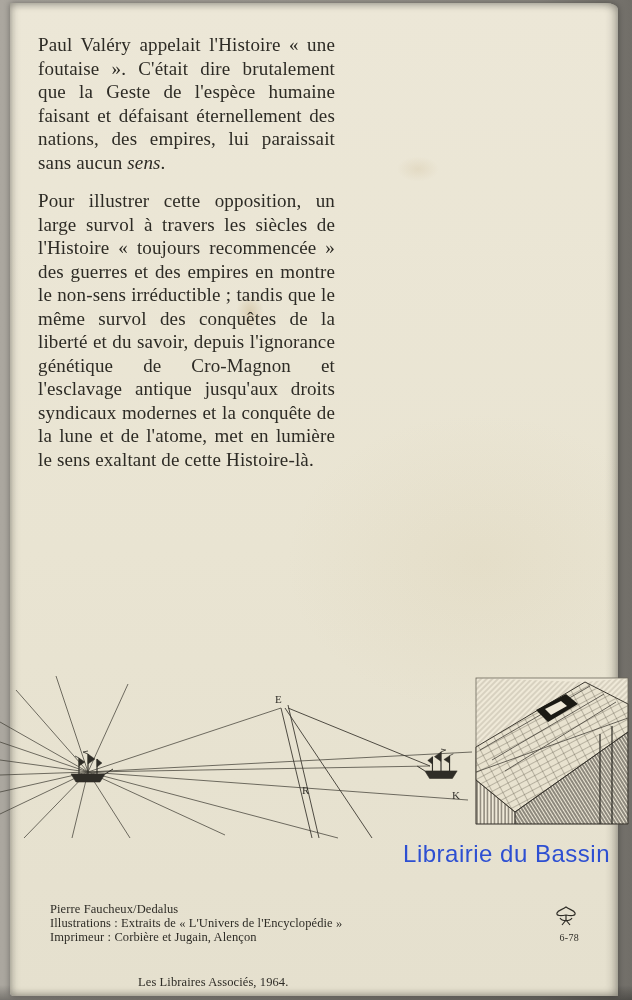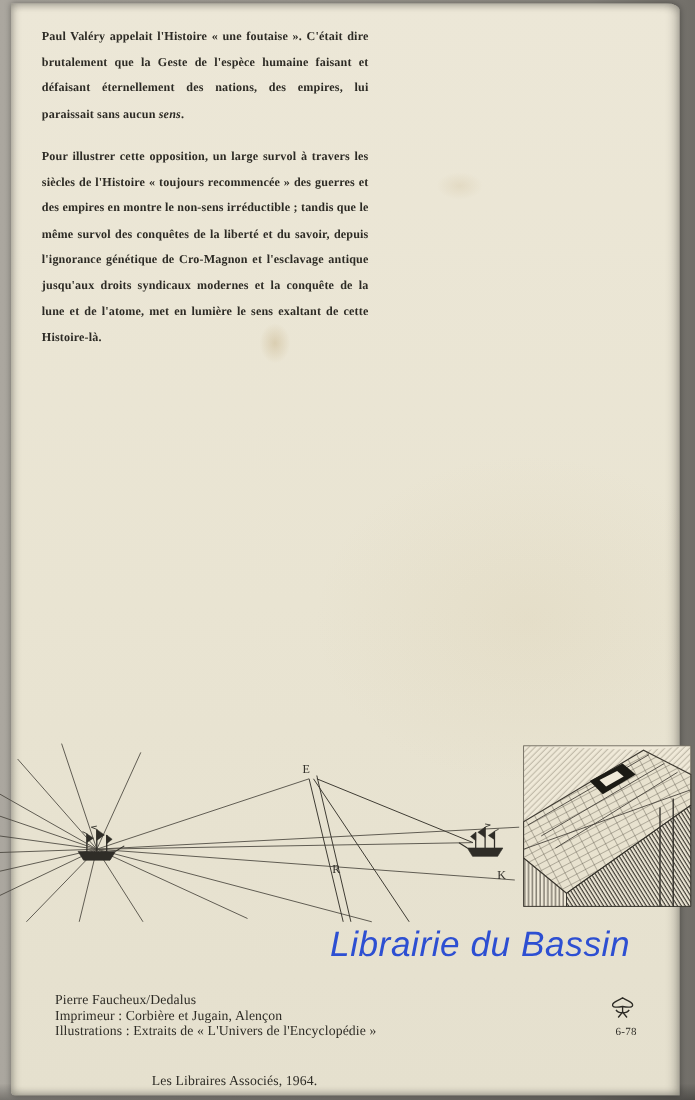--- a/index.html
+++ b/index.html
@@ -24,34 +24,34 @@
       inset 4px 0 7px rgba(0,0,0,0.14),
       inset -5px 0 9px rgba(0,0,0,0.20),
       inset 0 4px 6px rgba(0,0,0,0.10),
       inset 0 -4px 6px rgba(0,0,0,0.10),
       0 0 6px rgba(0,0,0,0.35);
     border-top-right-radius:12px 7px;
     border-bottom-left-radius:4px;
   }
 
   .blurb {
-    position:absolute; left:38px; top:22px; width:297px;
-    font-size:11px; line-height:23.5px; color:#2d2b25;
-    text-align:justify; letter-spacing:0.15px;font-weight:bold;
+    position:absolute; left:38px; top:33px; width:297px;
+    font-size:19px; line-height:23.5px; color:#2d2b25;
+    text-align:justify; letter-spacing:0.15px;
   }
   .blurb p + p { margin-top:15px; }
   .blurb em { font-style:italic; }
 
   .illus { position:absolute; left:0; top:672px; width:632px; height:168px; }
 
   .watermark {
     position:absolute; left:300px; top:840px; width:310px;
-    text-align:left;
+    text-align:right;
     font-family:"Liberation Sans","DejaVu Sans",sans-serif;
-    font-size:32px; font-weight:400; color:#2d4fd2; letter-spacing:0.5px;font-style:italic;
+    font-size:24px; font-weight:400; color:#2d4fd2; letter-spacing:0.5px;
   }
 
   .credits {
     position:absolute; left:50px; top:903px; width:400px;
     font-size:12.5px; line-height:13.8px; color:#2e2c26; letter-spacing:0.1px;
   }
   .credits .indent { margin-left:88px;margin-top:32px; }
 
   .colophon {
     position:absolute; left:547px; top:905px; width:32px; text-align:right;
@@ -153,22 +153,22 @@
 
       <polygon points="515,140 628,60 628,152 515,152" fill="url(#hatchB)" stroke="#2f2d27" stroke-width="0.7"></polygon>
       <path d="M600,62 L600,152 M612,54 L612,152" stroke="#2f2d27" stroke-width="1.2" fill="none"></path>
     </g>
   </svg>
 
   <div class="watermark">Librairie du Bassin</div>
 
   <div class="credits">
     <div>Pierre Faucheux/Dedalus</div>
+    <div>Illustrations : Extraits de « L'Univers de l'Encyclopédie »</div>
     <div>Imprimeur : Corbière et Jugain, Alençon</div>
-    <div>Illustrations : Extraits de « L'Univers de l'Encyclopédie »</div>
     <div class="indent">Les Libraires Associés, 1964.</div>
   </div>
 
   <div class="colophon">
     <svg width="26" height="22" viewBox="0 0 26 22">
       <g stroke="#2e2c26" fill="none" stroke-width="1.2">
         <path d="M13,2 C9,5 5,5 4,8 C3,11 8,11 13,10 C18,11 23,11 22,8 C21,5 17,5 13,2 Z"></path>
         <path d="M13,10 L13,15"></path>
         <path d="M7,13 C9,16.5 17,16.5 19,13"></path>
         <path d="M13,15 L9,20 M13,15 L17,20"></path>

